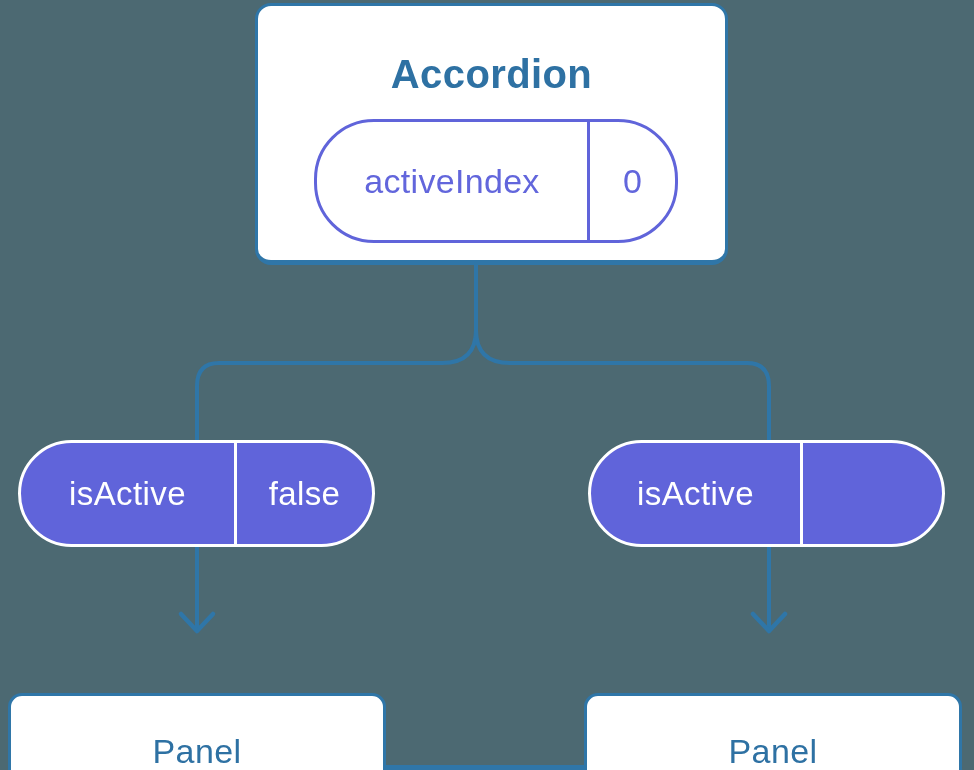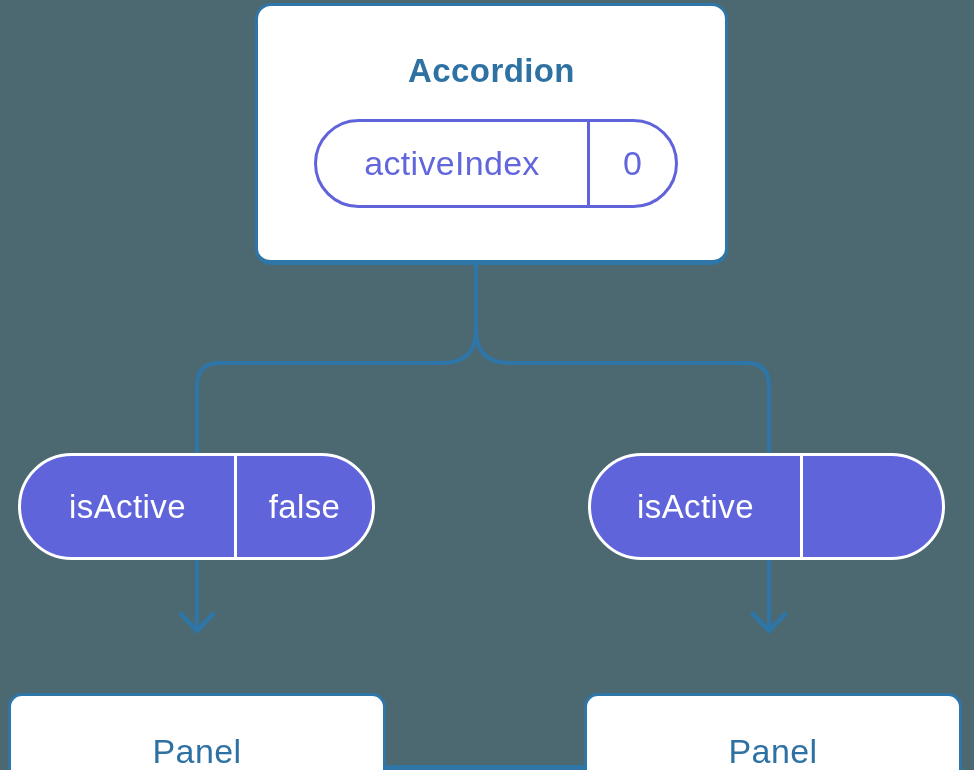--- a/index.html
+++ b/index.html
@@ -26,40 +26,40 @@
     left: 255px; top: 3px; width: 473px; height: 262px;
     background: #FFFFFF;
     border: 3px solid #2F76A8;
     border-bottom-width: 5px;
     border-radius: 16px;
     z-index: 3;
   }
   .component-title {
     left: 0; top: 46px; width: 100%;
     text-align: center;
-    font-size: 33px; font-weight: 600;
+    font-size: 40px; font-weight: 600;
     color: #2E71A3; letter-spacing: 0.4px;
   }
   .state-pill {
-    left: 56px; top: 113px; width: 364px; height: 89px;
+    left: 56px; top: 113px; width: 364px; height: 124px;
     border: 3px solid #6064DA;
     border-radius: 60px;
     display: flex; align-items: stretch;
     background: #FFFFFF;
   }
   .state-pill .cell {
     display: flex; align-items: center; justify-content: center;
     font-size: 34px; color: #6266DC; letter-spacing: 0.3px;
   }
   .state-pill .cell.key { width: 270px; border-right: 3px solid #6064DA; }
   .state-pill .cell.val { flex: 1; }
 
   
   .prop-pill {
-    top: 453px; width: 357px; height: 107px;
+    top: 440px; width: 357px; height: 107px;
     background: #6064DA;
     border: 3px solid #FFFFFF;
     border-radius: 60px;
     display: flex; align-items: stretch;
     z-index: 3;
   }
   .prop-pill.left  { left: 18px; }
   .prop-pill.right { left: 588px; }
   .prop-pill .cell {
     display: flex; align-items: center; justify-content: center;

